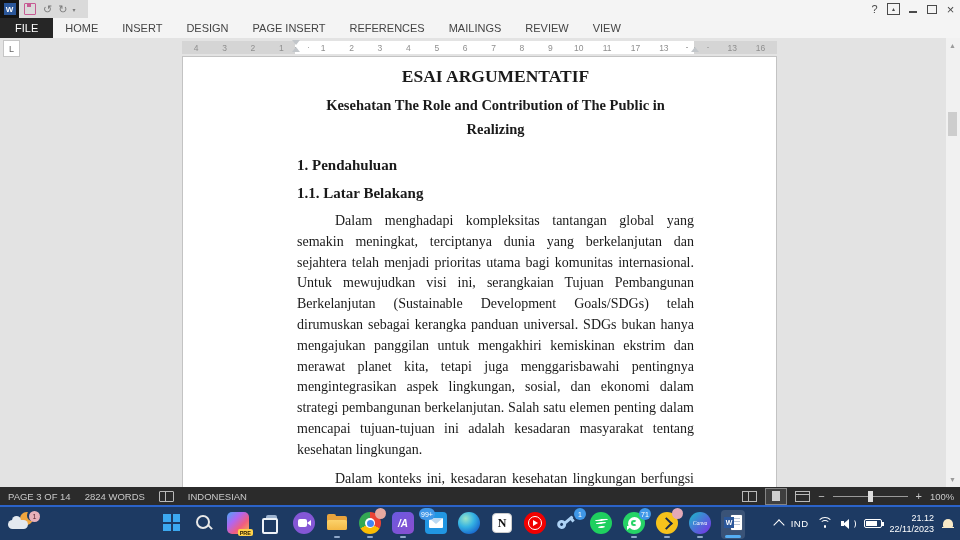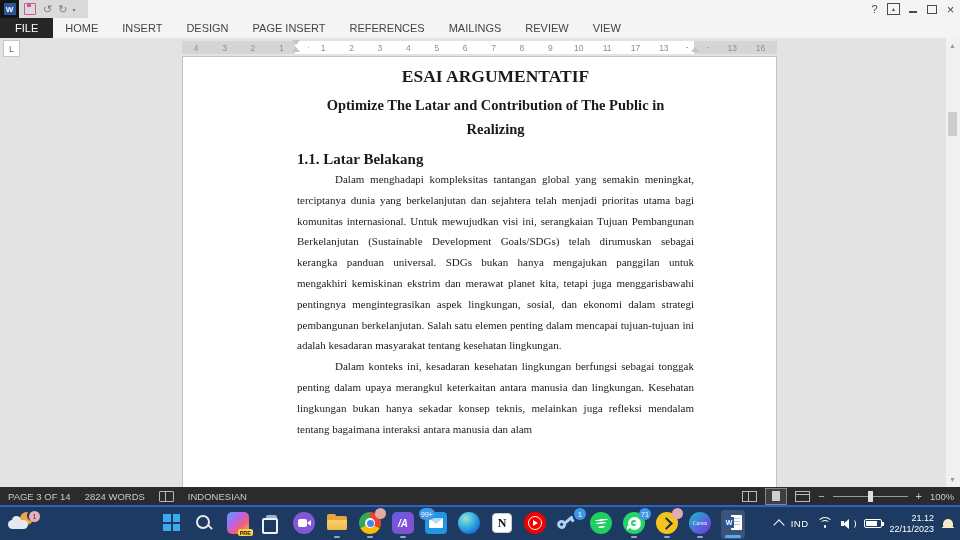--- a/index.html
+++ b/index.html
@@ -52,21 +52,21 @@
   .marker{position:absolute;width:0;height:0;}
   .m-first{left:292px;top:2px;border-left:4px solid transparent;border-right:4px solid transparent;border-top:5px solid #c2c6ca;}
   .m-left{left:292px;top:9px;border-left:4px solid transparent;border-right:4px solid transparent;border-bottom:5px solid #c2c6ca;}
   .m-right{left:691px;top:9px;border-left:4px solid transparent;border-right:4px solid transparent;border-bottom:5px solid #c2c6ca;}
   .page{position:absolute;left:182px;top:18px;width:595px;height:560px;background:#fff;border:1px solid #c3c3c3;
        box-sizing:border-box;padding:6px 82px 0 114px;font-family:"Liberation Serif",serif;color:#1a1a1a;}
   .doc-title{font-size:17.5px;font-weight:bold;text-align:center;line-height:26px;margin-bottom:4px;}
   .doc-sub{font-size:14.5px;font-weight:bold;text-align:center;line-height:24px;}
   .h1{font-size:15px;font-weight:bold;margin-top:14px;line-height:20px;}
   .h2{font-size:15px;font-weight:bold;margin-top:8px;line-height:20px;}
-  .para{font-size:11px;line-height:20.8px;text-align:justify;text-indent:38px;}
+  .para{font-size:14px;line-height:20.8px;text-align:justify;text-indent:38px;margin-top:8px;}
 
   
   .vscroll{position:absolute;top:38px;right:0;width:14px;height:449px;background:#f1f1f1;border-left:1px solid #e3e3e3;}
   .sarrow{position:absolute;left:0;width:13px;height:13px;color:#9b9b9b;font-size:7px;display:flex;align-items:center;justify-content:center;}
   .sarrow.up{top:1px;}
   .sarrow.down{bottom:1px;}
   .sthumb{position:absolute;left:2px;top:74px;width:9px;height:24px;background:#cdcdcd;}
 
   
   .statusbar{position:absolute;left:0;right:0;top:487px;height:18px;background:#2b2b2b;color:#c9c9c9;
@@ -254,21 +254,22 @@
           <span class="rnum">13</span>
           <span class="rnum">16</span>
         </div>
     </div>
     <div class="marker m-first"></div>
     <div class="marker m-left"></div>
     <div class="marker m-right"></div>
 
     <div class="page">
       <div class="doc-title">ESAI ARGUMENTATIF</div>
-      <div class="doc-sub">Optimize The Latar and Contribution of The Public in Realizing</div>
+      <div class="doc-sub">Kesehatan The Role and Contribution of The Public in Realizing</div>
+      <div class="h1">1. Pendahuluan</div>
       <div class="h2">1.1. Latar Belakang</div>
       <div class="para">Dalam menghadapi kompleksitas tantangan global yang semakin meningkat, terciptanya dunia yang berkelanjutan dan sejahtera telah menjadi prioritas utama bagi komunitas internasional. Untuk mewujudkan visi ini, serangkaian Tujuan Pembangunan Berkelanjutan (Sustainable Development Goals/SDGs) telah dirumuskan sebagai kerangka panduan universal. SDGs bukan hanya mengajukan panggilan untuk mengakhiri kemiskinan ekstrim dan merawat planet kita, tetapi juga menggarisbawahi pentingnya mengintegrasikan aspek lingkungan, sosial, dan ekonomi dalam strategi pembangunan berkelanjutan. Salah satu elemen penting dalam mencapai tujuan-tujuan ini adalah kesadaran masyarakat tentang kesehatan lingkungan.</div>
       <div class="para">Dalam konteks ini, kesadaran kesehatan lingkungan berfungsi sebagai tonggak penting dalam upaya merangkul keterkaitan antara manusia dan lingkungan. Kesehatan lingkungan bukan hanya sekadar konsep teknis, melainkan juga refleksi mendalam tentang bagaimana interaksi antara manusia dan alam</div>
     </div>
   </div>
 
   <div class="vscroll">
     <div class="sarrow up">▲</div>
     <div class="sthumb"></div>
     <div class="sarrow down">▼</div>

